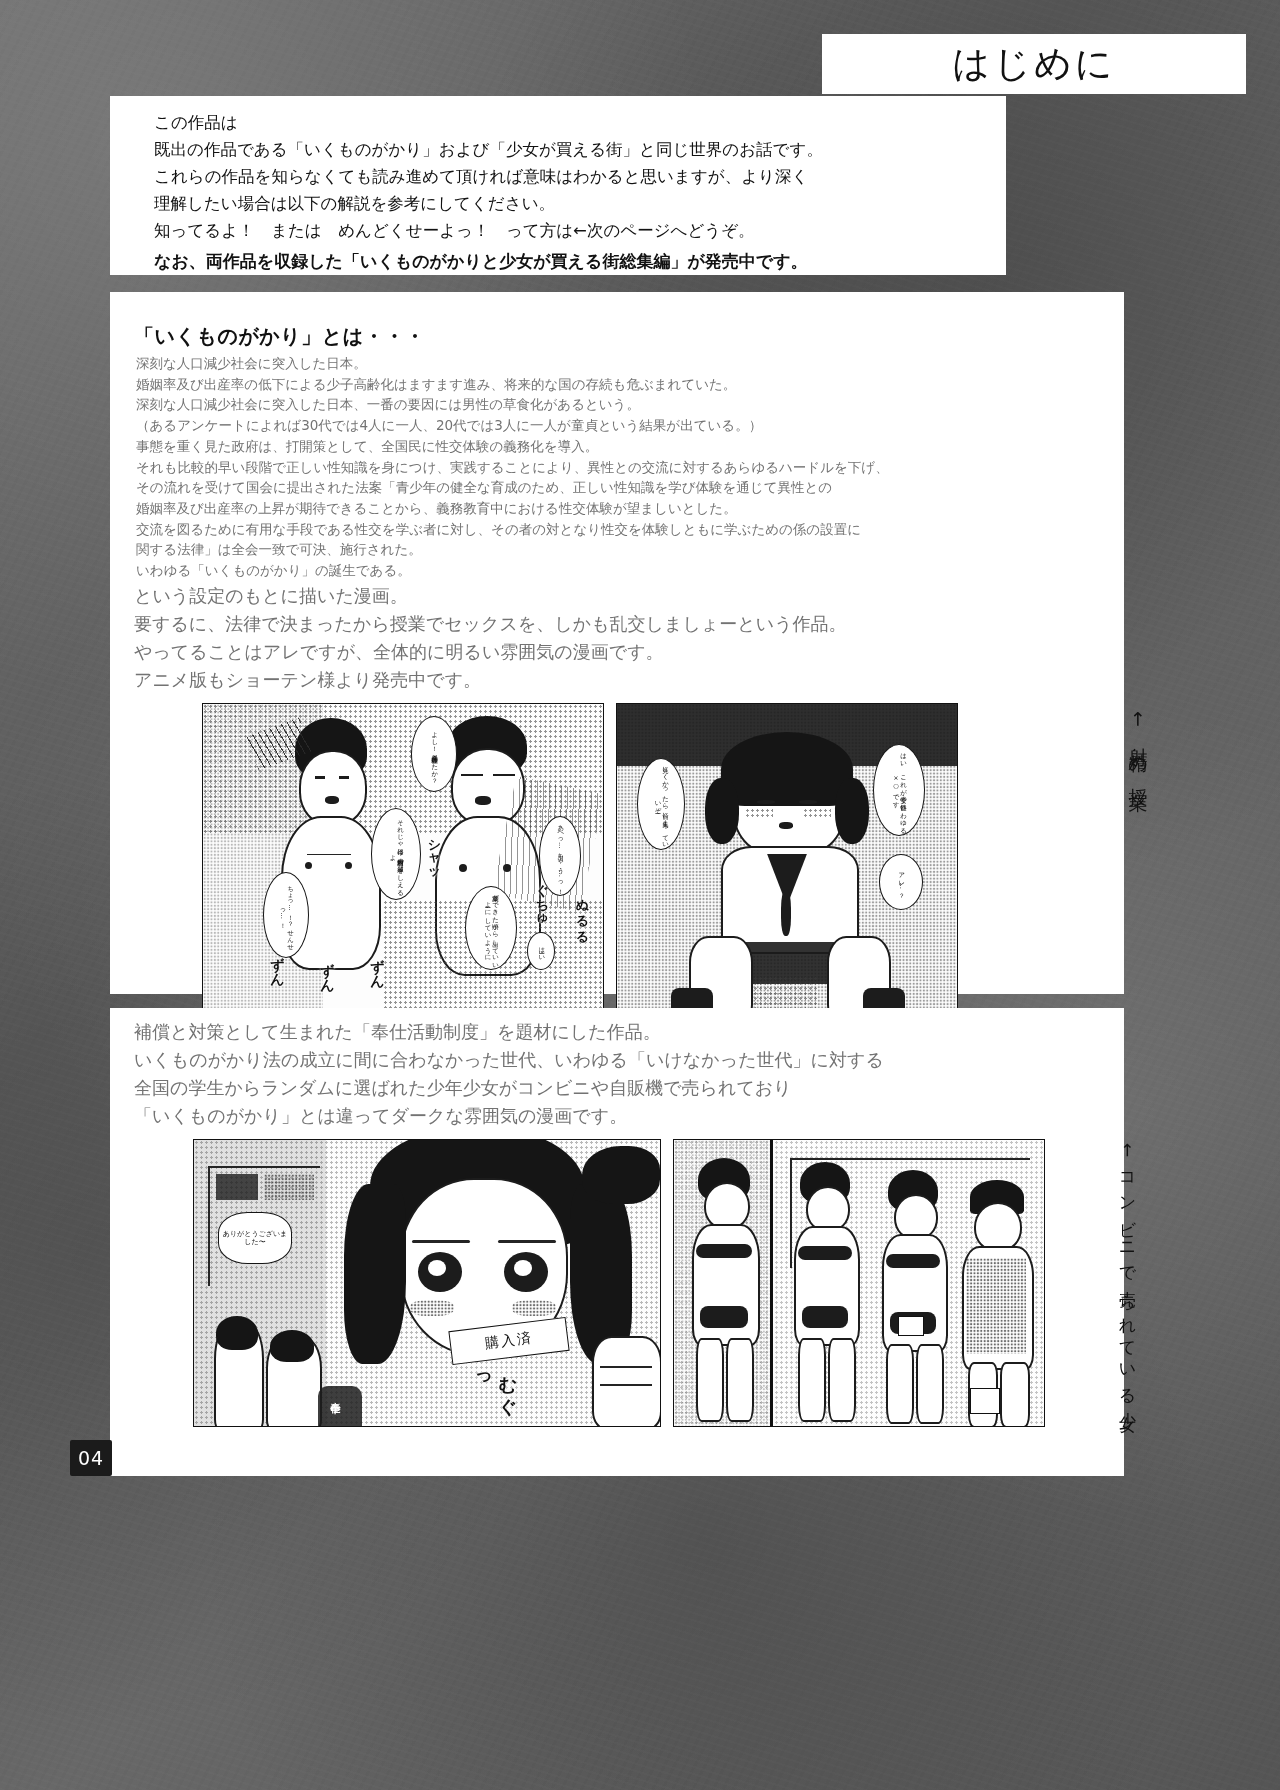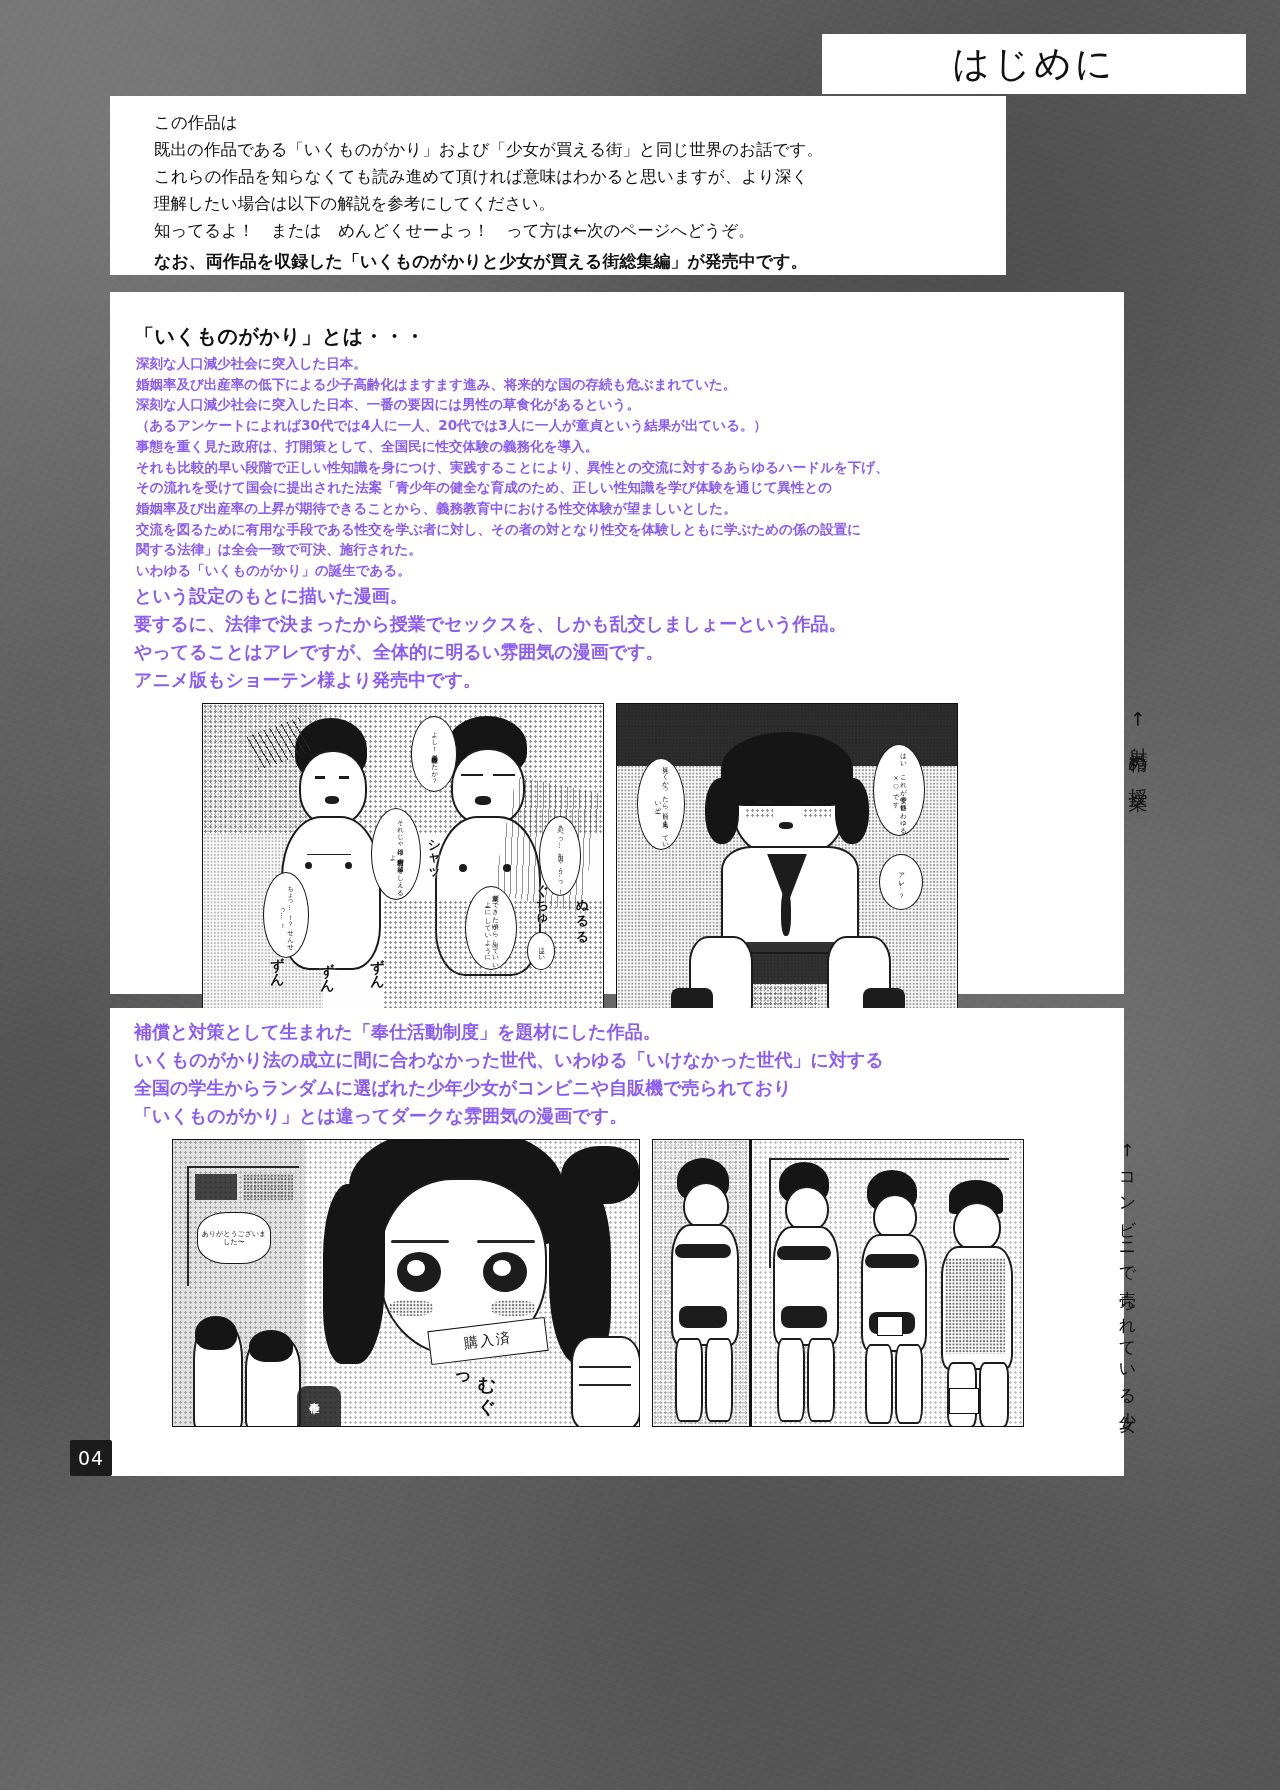--- a/index.html
+++ b/index.html
@@ -101,24 +101,23 @@
   .sec-title {
     font-size: 20px;
     font-weight: bold;
     color: #111;
     margin: 21px 0 4px 6px;
     letter-spacing: .5px;
   }
   .body-line {
     font-size: 14.5px;
     line-height: 1.46;
-    color: #8b5cf6;
+    color: #737373;
     margin: 0 0 1px 8px;
     white-space: nowrap;
-    font-weight: bold;
   }
   .body-line.big {
     font-size: 18px;
     line-height: 1.5;
     margin-left: 6px;
   }
   .body-line.small {
     font-size: 13.5px;
   }
 
@@ -389,21 +388,21 @@
 
 <div class="panel" id="section2">
 
   <div class="body-line big">補償と対策として生まれた「奉仕活動制度」を題材にした作品。</div>
   <div class="body-line big">いくものがかり法の成立に間に合わなかった世代、いわゆる「いけなかった世代」に対する</div>
   <div class="body-line big">全国の学生からランダムに選ばれた少年少女がコンビニや自販機で売られており</div>
   <div class="body-line big">「いくものがかり」とは違ってダークな雰囲気の漫画です。</div>
 
   <div class="manga-row" style="margin-left:44px;">
 
-    <div class="manga" style="width:466px;height:286px;">
+    <div class="manga" style="width:466px;height:286px;margin-left:21px;">
       <div class="art">
         <div class="tone" style="left:0;top:0;width:466px;height:286px;opacity:.35;"></div>
 
         <div class="ink" style="left:0;top:0;width:132px;height:286px;opacity:.12;"></div>
         <div class="inkline" style="left:14px;top:26px;width:112px;height:2px;"></div>
         <div class="inkline" style="left:14px;top:26px;width:2px;height:120px;"></div>
         <div class="ink" style="left:22px;top:34px;width:42px;height:26px;opacity:.8;"></div>
         <div class="tone dense" style="left:70px;top:34px;width:50px;height:26px;"></div>
         <div class="bubble" style="left:24px;top:72px;width:74px;height:52px;border-radius:40%;">
           <span style="writing-mode:horizontal-tb;font-size:7px;">ありがとうございました〜</span>

